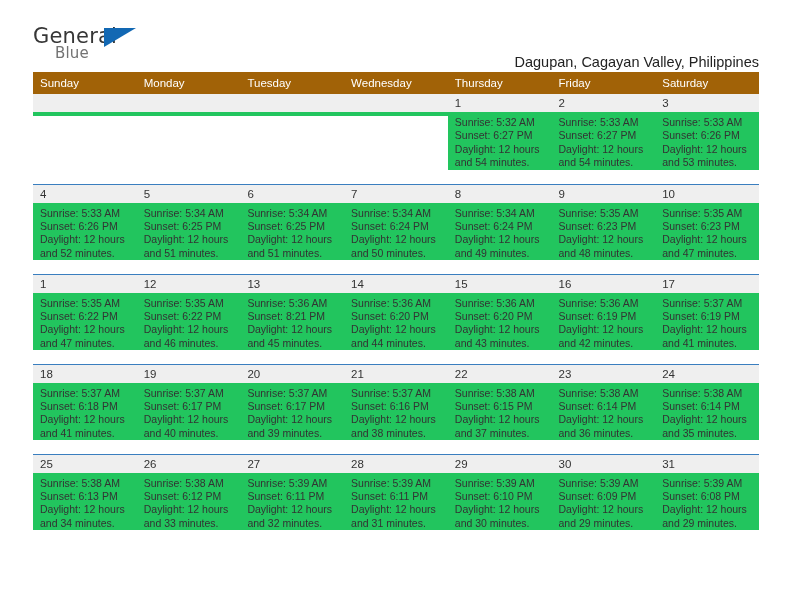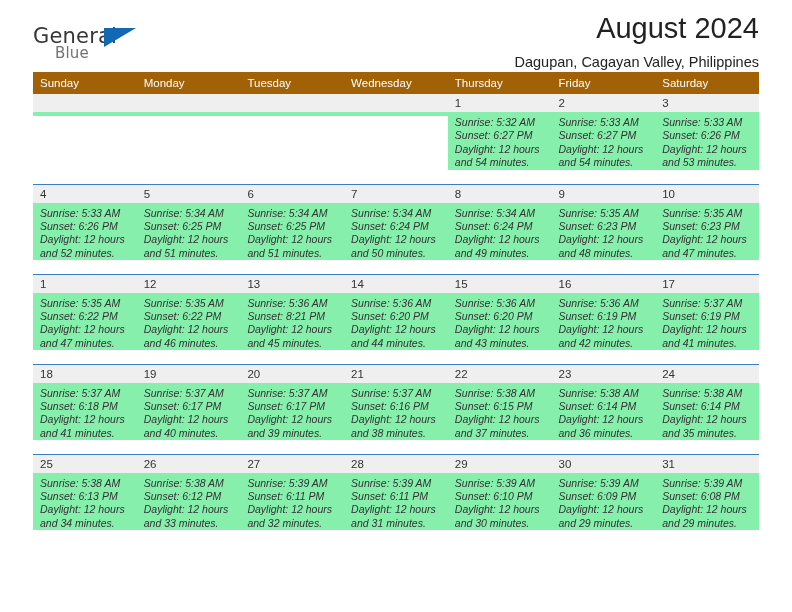--- a/index.html
+++ b/index.html
@@ -114,22 +114,21 @@
     background: #efefef;
     height: 18px;
     line-height: 18px;
     font-size: 11.5px;
     color: #333333;
     padding-left: 7px;
     box-sizing: border-box;
   }
   .cell-body {
     padding: 4px 6px 0 7px;
-    background: #86efac;
-    font-style: italic;
+    background: #22c55e;
   }
   .cell-line {
     font-size: 10.5px;
     line-height: 13.4px;
     color: #333333;
     white-space: nowrap;
   }
   .cell-empty .daynum-band {
     background: #efefef;
   }
@@ -139,21 +138,20 @@
 
 <div class="page">
 
   <div class="header">
     <div class="brand">
       <span class="brand-general">General</span>
       <span class="brand-triangle"></span>
       <span class="brand-blue">Blue</span>
     </div>
     <div class="titles">
-      <div class="month-title">August 2024</div>
       <div class="location">Dagupan, Cagayan Valley, Philippines</div>
     </div>
   </div>
 
   <table class="calendar">
     <thead>
       <tr class="dow-row">
         <th>Sunday</th>
         <th>Monday</th>
         <th>Tuesday</th>

